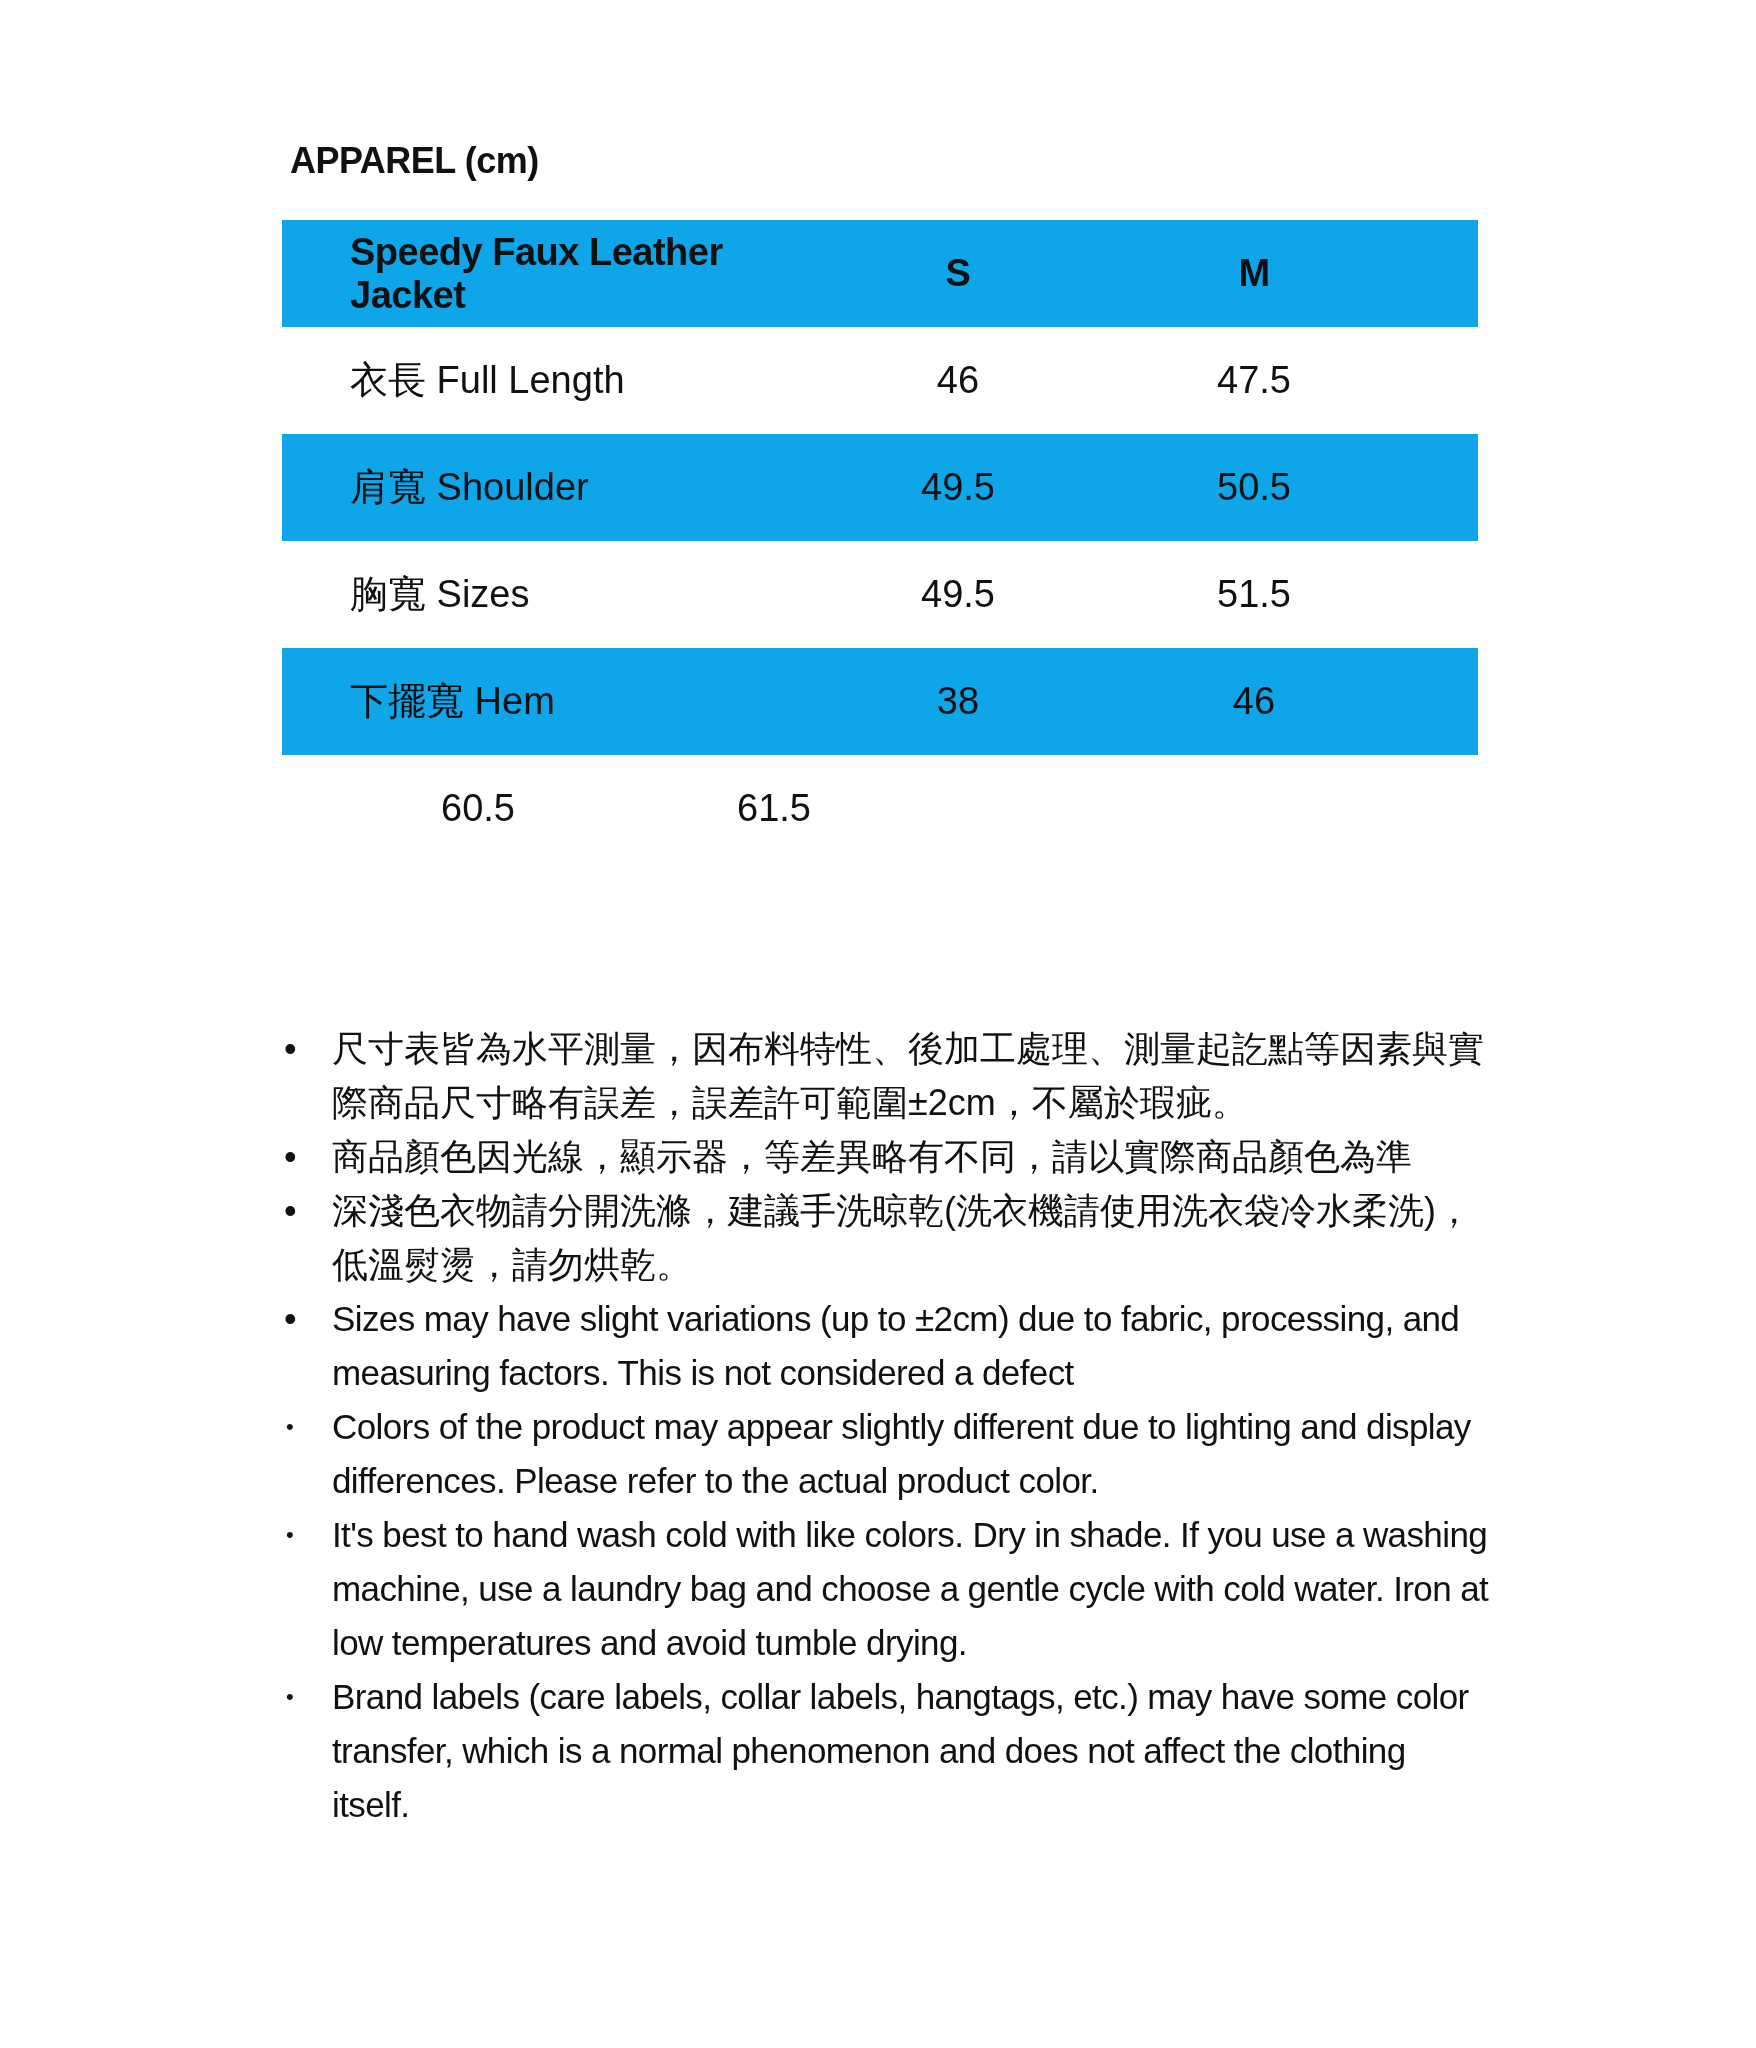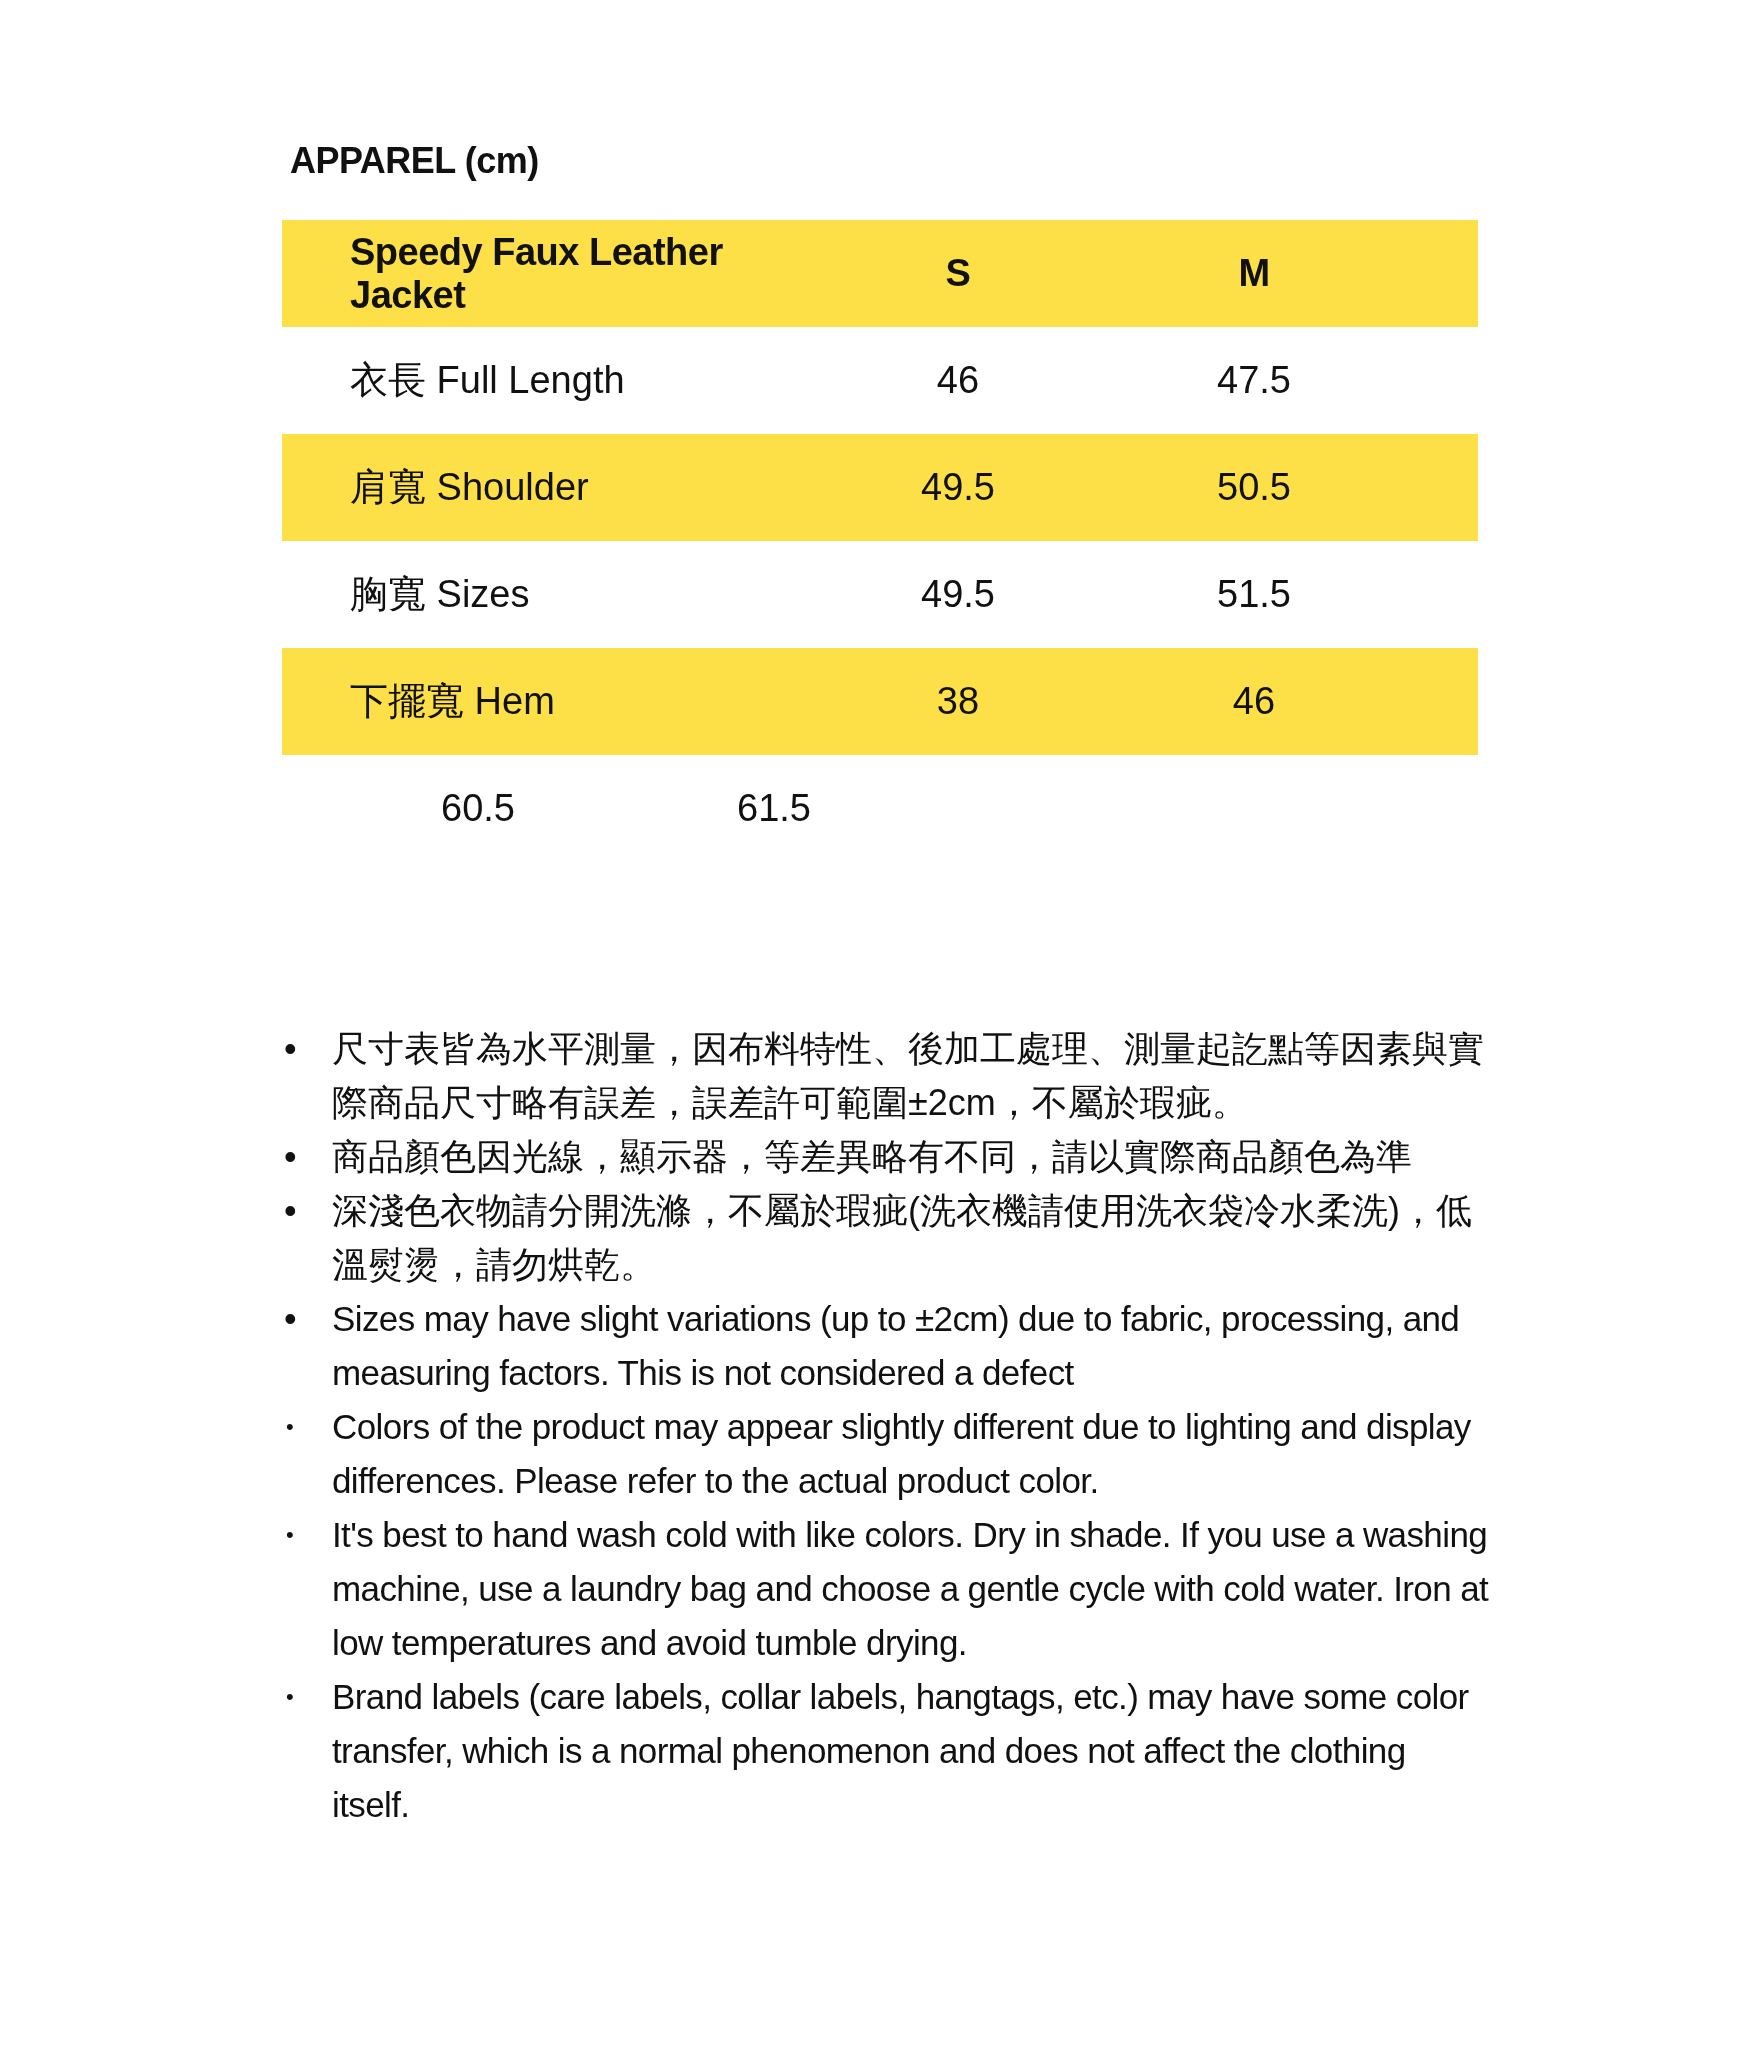--- a/index.html
+++ b/index.html
@@ -1,20 +1,20 @@
 <!DOCTYPE html>
 <html><head>
 <meta charset="utf-8">
 <style>
   html,body{margin:0;padding:0;background:#ffffff;}
   body{width:1756px;height:2048px;position:relative;font-family:"Liberation Sans",sans-serif;color:#111;}
   .title{position:absolute;left:290px;top:140px;font-size:36px;font-weight:bold;letter-spacing:-0.5px;}
   .table{position:absolute;left:282px;top:220px;width:1196px;}
   .row{display:flex;align-items:center;height:107px;}
-  .row.shade{background:#fde047;}
+  .row.shade{background:#0ea5e9;}
   .c0{width:480px;padding-left:68px;box-sizing:border-box;font-size:38px;}
   .c1{width:392px;text-align:center;font-size:38px;}
   .c2{width:200px;text-align:center;font-size:38px;}
   .head .c0,.head .c1,.head .c2{font-weight:bold;letter-spacing:-0.5px;}
   .notes{position:absolute;left:282px;top:1022px;width:1210px;margin:0;padding:0;list-style:none;}
   .notes li{position:relative;padding-left:50px;}
   .notes li.zh{font-size:36px;line-height:54px;}
   .notes li.en{font-size:35px;line-height:54px;letter-spacing:-0.6px;}
   .bullet{position:absolute;left:2px;top:0;}
   .zh .bullet{font-size:36px;}
@@ -53,19 +53,19 @@
   </div>
   <div class="row">
     <div class="c1">60.5</div>
     <div class="c2">61.5</div>
   </div>
 </div>
 
 <ul class="notes">
   <li class="zh"><span class="bullet">•</span><span>尺寸表皆為水平測量，因布料特性、後加工處理、測量起訖點等因素與實際商品尺寸略有誤差，誤差許可範圍±2cm，不屬於瑕疵。</span></li>
   <li class="zh"><span class="bullet">•</span><span>商品顏色因光線，顯示器，等差異略有不同，請以實際商品顏色為準</span></li>
-  <li class="zh"><span class="bullet">•</span><span>深淺色衣物請分開洗滌，不屬於瑕疵(洗衣機請使用洗衣袋冷水柔洗)，低溫熨燙，請勿烘乾。</span></li>
+  <li class="zh"><span class="bullet">•</span><span>深淺色衣物請分開洗滌，建議手洗晾乾(洗衣機請使用洗衣袋冷水柔洗)，低溫熨燙，請勿烘乾。</span></li>
   <li class="zh"><span class="bullet">•</span></li>
   <li class="en"><span class="bullet">•</span><span>Sizes may have slight variations (up to ±2cm) due to fabric, processing, and measuring factors. This is not considered a defect</span></li>
   <li class="en"><span class="bullet">•</span><span>Colors of the product may appear slightly different due to lighting and display differences. Please refer to the actual product color.</span></li>
   <li class="en"><span class="bullet">•</span><span>It's best to hand wash cold with like colors. Dry in shade. If you use a washing machine, use a laundry bag and choose a gentle cycle with cold water. Iron at low temperatures and avoid tumble drying.</span></li>
   <li class="en"><span class="bullet">•</span><span>Brand labels (care labels, collar labels, hangtags, etc.) may have some color transfer, which is a normal phenomenon and does not affect the clothing itself.</span></li>
 </ul>
 
 </body></html>

